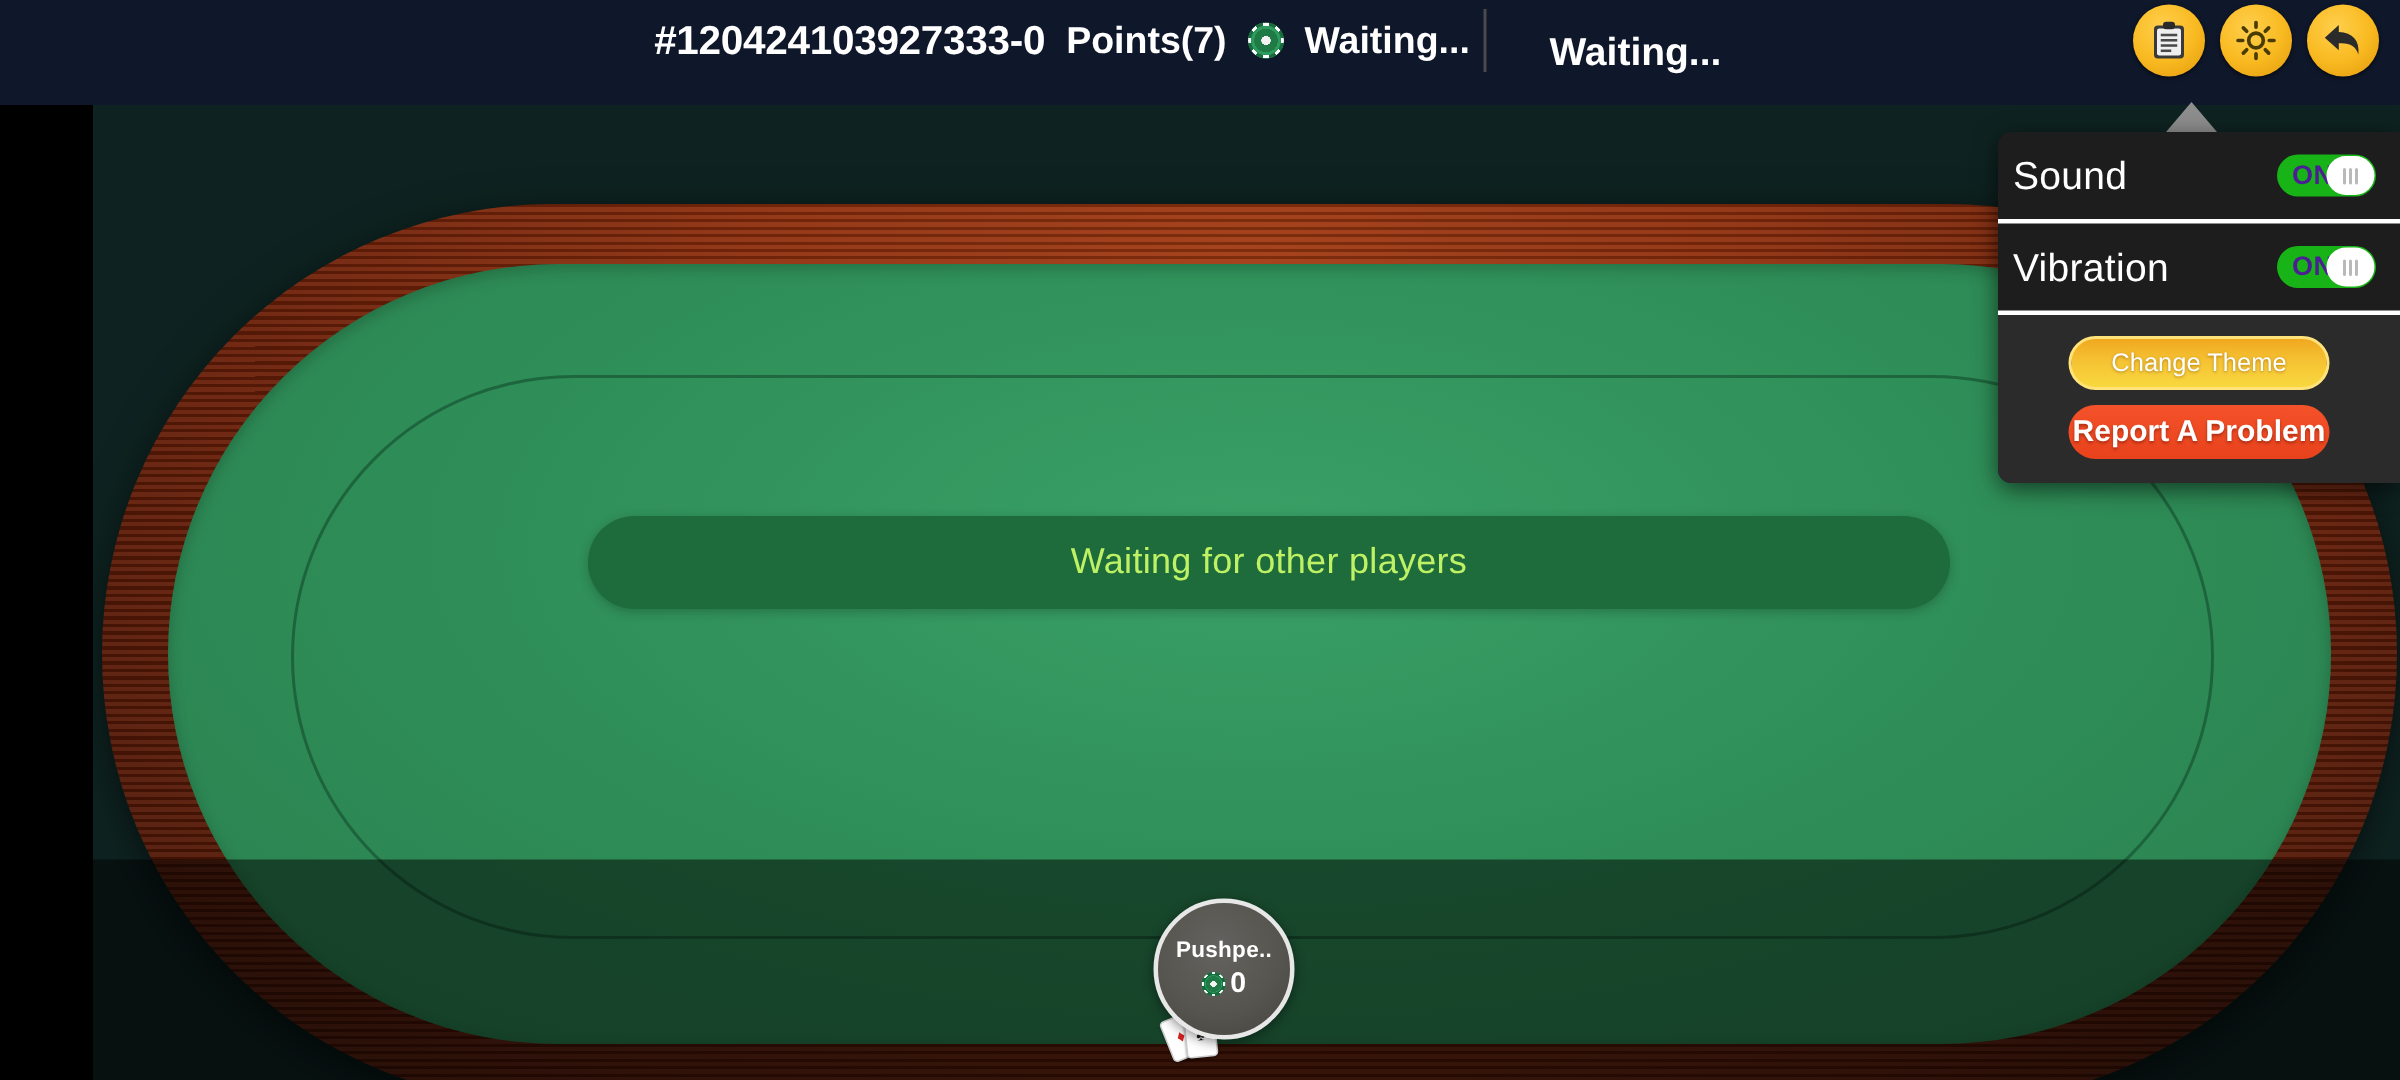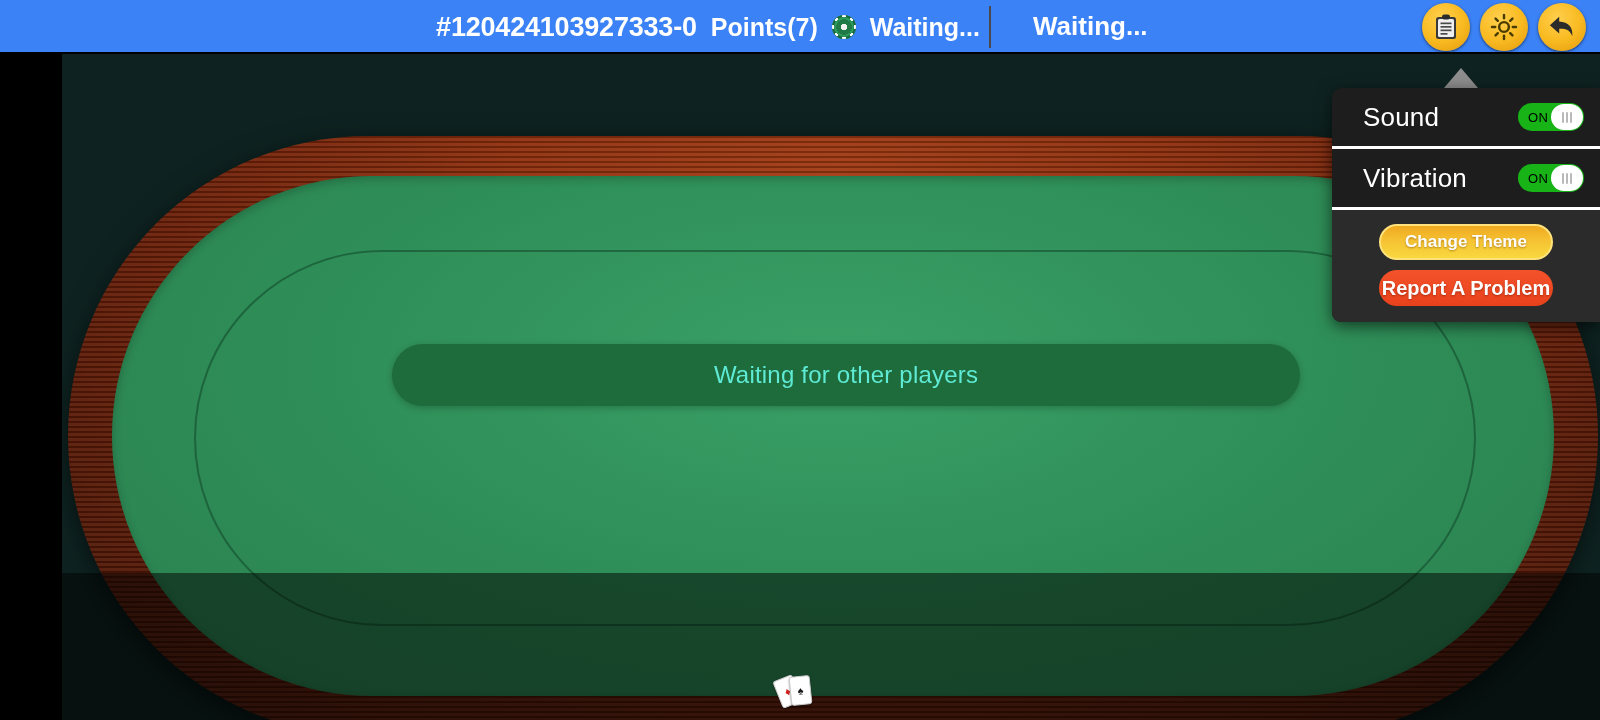--- a/index.html
+++ b/index.html
@@ -18,22 +18,22 @@
     height: 720px;
     background: #000000;
     overflow: hidden;
   }
 
   
   #topbar {
     position: absolute;
     left: 0; top: 0;
     width: 1600px;
-    height: 52px;
-    background: #3b82f6;
+    height: 70px;
+    background: #0f172a;
     z-index: 40;
   }
 
   .hdr-center {
     position: absolute;
     left: 0; top: 0;
     width: 1600px;
     height: 54px;
     display: flex;
     align-items: center;
@@ -197,21 +197,21 @@
     width: 908px;
     height: 62px;
     border-radius: 31px;
     background: #1e6b3c;
     display: flex;
     align-items: center;
     justify-content: center;
     box-shadow: 0 2px 7px rgba(0,0,0,.22);
   }
   .banner-text {
-    color: #5eead4;
+    color: #bef264;
     font-size: 24px;
     letter-spacing: .2px;
   }
 
   
   .scrim {
     position: absolute;
     left: 0;
     top: 519px;
     width: 1538px;
@@ -315,21 +315,21 @@
     border-radius: 9px 0 0 9px;
     padding: 0;
     box-shadow: 0 4px 16px rgba(0,0,0,.6);
     overflow: hidden;
   }
   .setting-row {
     height: 61px;
     display: flex;
     align-items: center;
     justify-content: space-between;
-    padding: 0 16px 0 31px;
+    padding: 0 16px 0 10px;
     border-bottom: 3px solid #ffffff;
     box-sizing: border-box;
   }
   .setting-label {
     color: #ffffff;
     font-size: 26px;
     letter-spacing: .2px;
   }
   .toggle {
     position: relative;
@@ -339,23 +339,23 @@
     background: #17b317;
     display: flex;
     align-items: center;
     flex: none;
   }
   .toggle-text {
     position: absolute;
     left: 10px;
     top: 50%;
     transform: translateY(-50%);
-    font-size: 13px;
-    font-weight: normal;
-    color: #000000;
+    font-size: 18px;
+    font-weight: bold;
+    color: #4c1d95;
     letter-spacing: .3px;
   }
   .toggle-knob {
     position: absolute;
     right: 1px;
     top: 1px;
     width: 32px;
     height: 26px;
     border-radius: 13px;
     background: #ffffff;
@@ -382,21 +382,21 @@
   }
   .btn-theme {
     width: 174px;
     height: 36px;
     border-radius: 18px;
     border: 2px solid #ffe27a;
     box-sizing: border-box;
     background: linear-gradient(180deg, #f0a81f 0%, #f5c233 45%, #f9d83f 100%);
     color: #ffffff;
     font-size: 17px;
-    font-weight: bold;
+    font-weight: normal;
     display: flex;
     align-items: center;
     justify-content: center;
     text-shadow: 0 1px 2px rgba(120,70,0,.55);
   }
   .btn-report {
     width: 174px;
     height: 36px;
     border-radius: 18px;
     background: linear-gradient(180deg, #f4522a 0%, #e8421c 100%);
@@ -478,20 +478,27 @@
 
     <div class="seat">
       <div class="seat-cards">
         <div class="mini-card c1">
           <span class="pip red">♦</span>
         </div>
         <div class="mini-card c2">
           <span class="pip black">♠</span>
         </div>
       </div>
+      <div class="seat-avatar">
+        <span class="seat-name">Pushpe..</span>
+        <span class="seat-score-row">
+          <span class="chip small"></span>
+          <span class="seat-score">0</span>
+        </span>
+      </div>
     </div>
 
   </div>
 
   <div id="settings-popup">
     <div class="popup-arrow"></div>
     <div class="popup-body">
 
       <div class="setting-row">
         <span class="setting-label">Sound</span>

